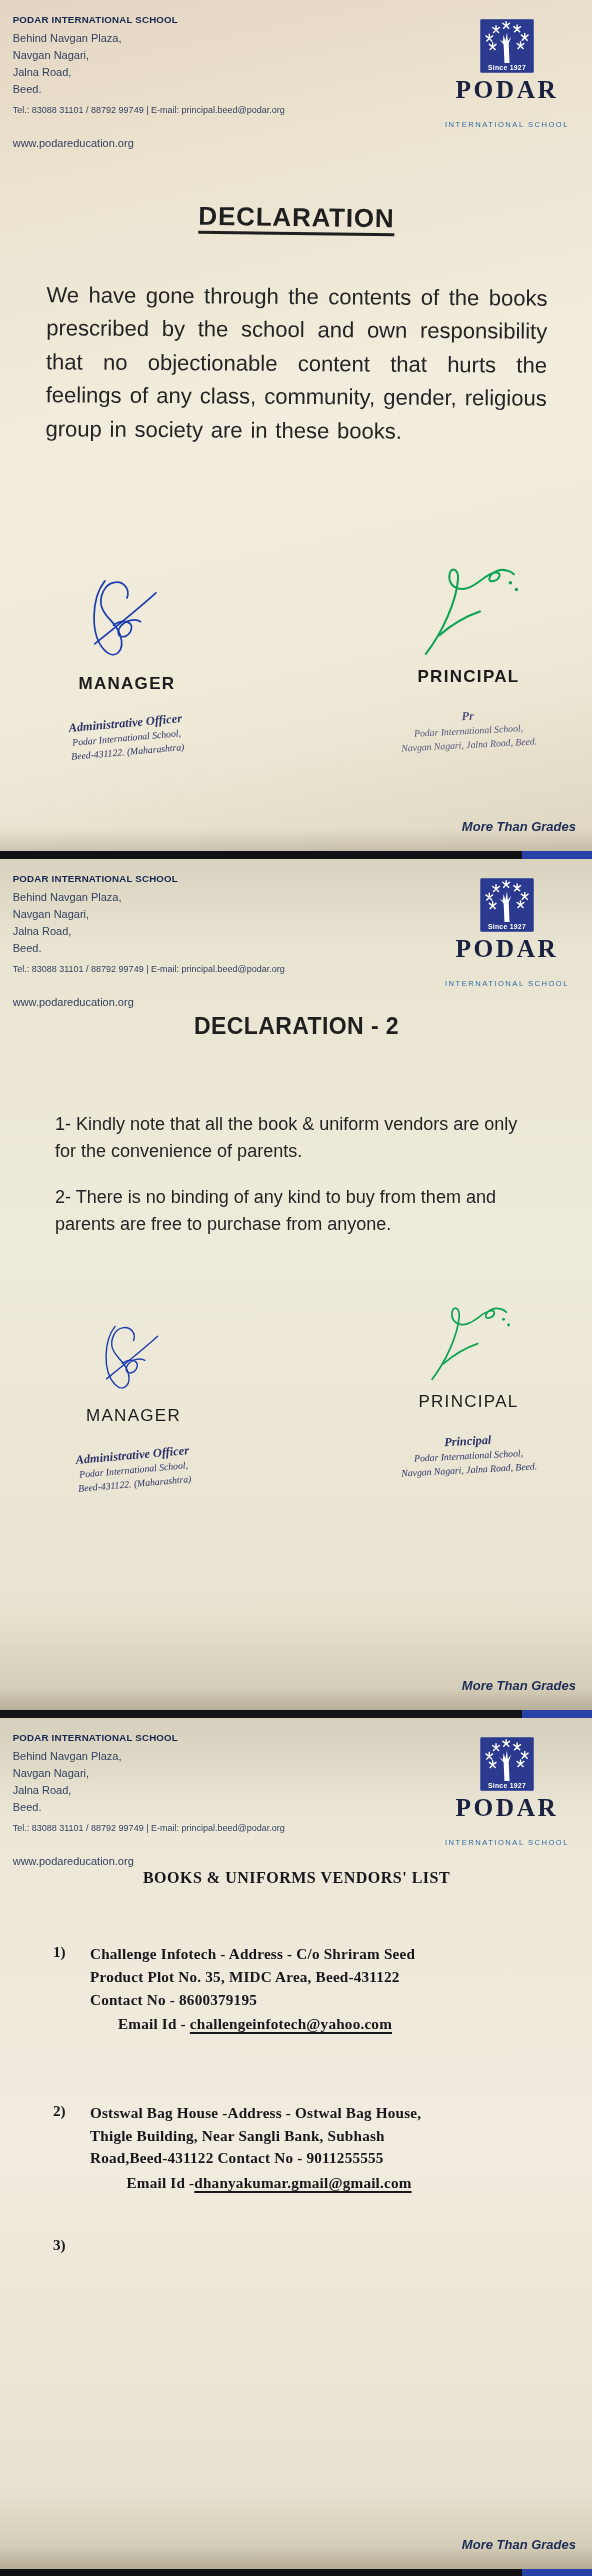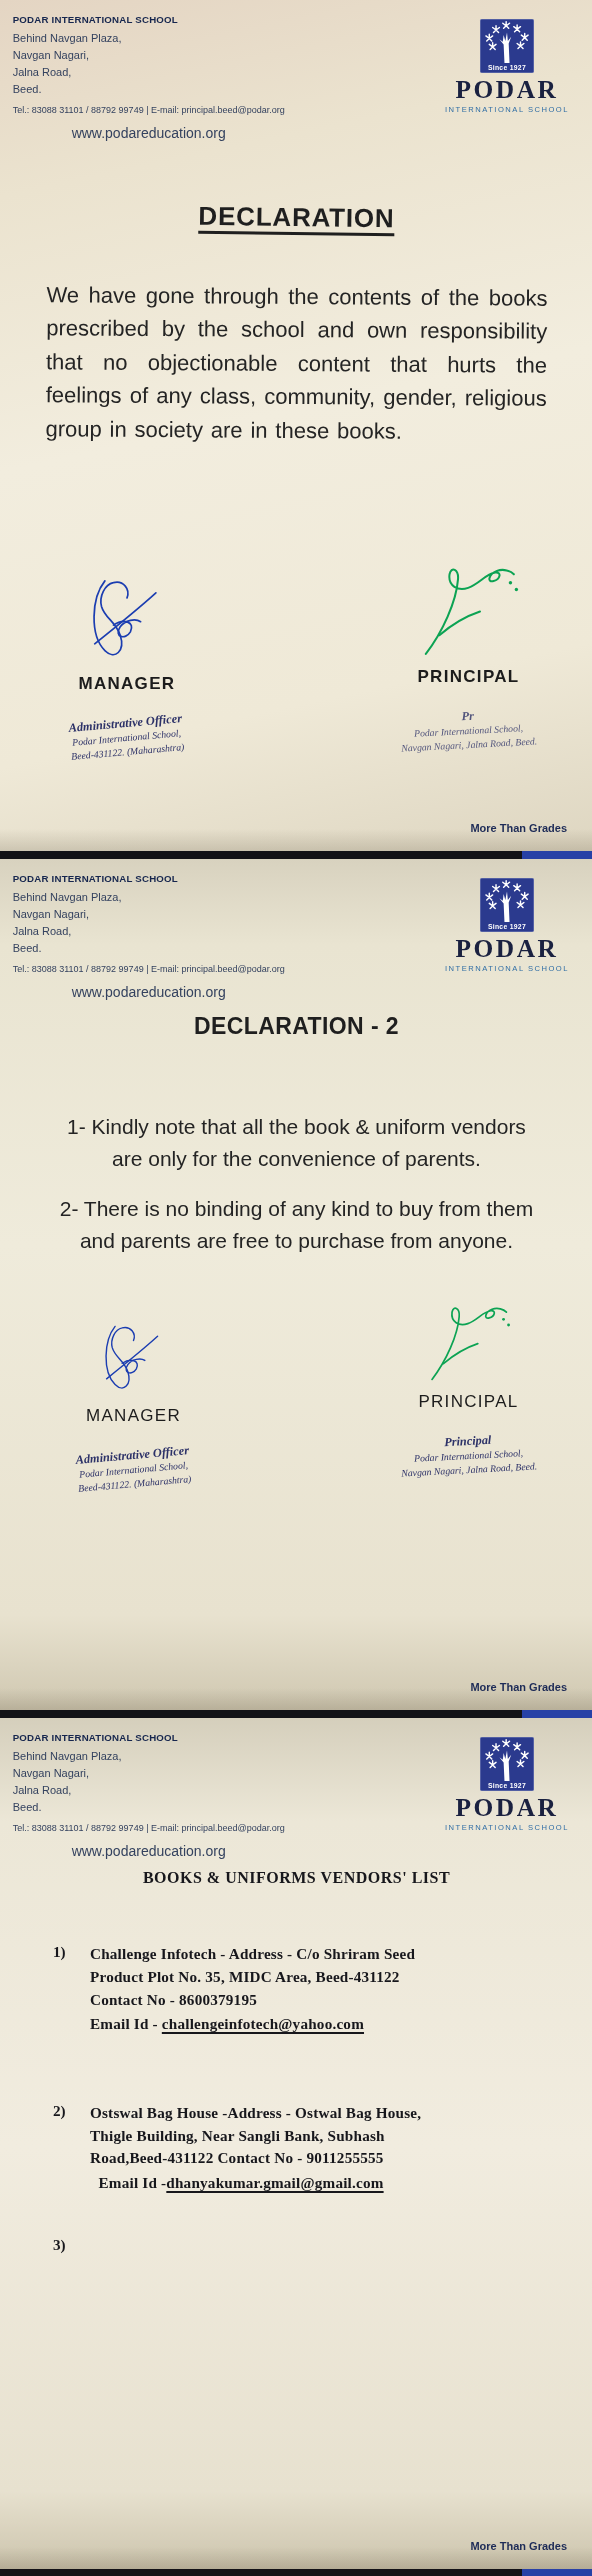--- a/index.html
+++ b/index.html
@@ -10,38 +10,38 @@
   .page3{background:linear-gradient(180deg,#d5cfbc 0%,#ece7d7 12%,#f1ecdf 50%,#e7e1cf 90%,#c9c1a9 100%);}
   .page::after{content:"";position:absolute;left:0;right:0;bottom:7.6px;height:22px;
     background:linear-gradient(180deg,rgba(60,50,30,0) 0%,rgba(60,50,30,0.16) 100%);pointer-events:none;}
 
   
   .letterhead{display:flex;justify-content:space-between;padding:8.5px 12px 0 12.7px;height:117px;box-sizing:border-box;gap:9px;}
   .lh-left{padding-top:5.1px;}
   .school-name{font-size:9.7px;font-weight:bold;color:#16264e;letter-spacing:0.2px;margin-bottom:5.1px;}
   .addr{font-size:11px;color:#34425f;line-height:1.55;}
   .contact{font-size:9px;color:#34425f;margin-top:7.6px;}
-  .website{font-size:14px;color:#34425f;margin-top:10px;text-align:center;}
+  .website{font-size:11px;color:#34425f;margin-top:22px;}
   .lh-logo{text-align:center;padding:10.2px 12px 0 0;}
   .logo-square{width:54px;height:54px;background:#2b3a8e;margin:0 auto;position:relative;border-radius:1.7px;
     box-shadow:0 0 0 0.8px rgba(255,255,255,.25) inset;}
   .logo-square svg{display:block;margin:0 auto;}
   .since{position:absolute;bottom:1.7px;width:100%;text-align:center;color:#ffffff;font-size:6.8px;font-weight:bold;letter-spacing:0.3px;}
   .wordmark{font-size:25.4px;font-weight:bold;color:#1a2140;letter-spacing:2.5px;margin-top:4.2px;line-height:1;font-family:Liberation Serif, serif;}
-  .logo-sub{font-size:7.6px;color:#2f6da5;letter-spacing:1.5px;margin-top:3px;white-space:nowrap;}
+  .logo-sub{font-size:7.6px;color:#2f6da5;letter-spacing:1.5px;margin-top:18px;white-space:nowrap;}
 
   
   .title1{text-align:center;font-size:26px;font-weight:bold;color:#1f1f1f;margin:85px 0 0;letter-spacing:0.8px;
     text-decoration:underline;text-underline-offset:6px;text-decoration-thickness:2.5px;transform:rotate(0.8deg);}
   .body1{width:501px;margin:47px auto 0;font-size:22px;line-height:1.52;color:#242424;text-align:justify;
     word-spacing:1.7px;transform:rotate(0.4deg);}
 
   
   .title2{text-align:center;font-size:23px;font-weight:bold;color:#1f1f1f;margin:37px 0 0;letter-spacing:0.4px;}
-  .decl2-item{width:483px;margin:0 auto;font-size:21px;line-height:1.5;color:#242424;text-align:center;}
+  .decl2-item{width:483px;margin:0 auto;font-size:18px;line-height:1.5;color:#242424;}
   .decl2-item.first{margin-top:71px;}
   .decl2-item.second{margin-top:19px;}
 
   
   .sig-block{position:absolute;text-align:center;}
   .sig-art{display:flex;align-items:flex-end;justify-content:center;}
   .p1 .sig-art{height:163px;}
   .p2 .sig-art{height:100px;}
   .sig-label{font-size:17px;letter-spacing:1.3px;color:#1c1c1c;margin-top:3.4px;}
   .page1 .sig-label{font-weight:bold;}
@@ -58,26 +58,26 @@
 
   
   .title3{font-family:"Liberation Serif",serif;text-align:center;font-size:16px;font-weight:bold;color:#17171c;
     letter-spacing:0.5px;margin:34px 0 0;}
   .vendors{margin:56px 0 0 53px;font-family:"Liberation Serif",serif;font-weight:bold;color:#17171c;}
   .vendor{display:flex;}
   .vendor.v1{margin-bottom:66px;}
   .vendor.v2{margin-bottom:41px;}
   .v-num{width:37px;font-size:15.2px;flex:none;}
   .v-body{width:366px;font-size:15.2px;line-height:1.5;letter-spacing:0.2px;}
-  .v-email{margin-top:1.7px;}
+  .v-email{margin-top:1.7px;margin-left:28px;}
   .v2 .v-email{padding-left:8.5px;}
   .v-email-addr{text-decoration:underline;text-decoration-thickness:1.7px;text-underline-offset:2.5px;}
 
   
-  .tagline{position:absolute;right:26px;bottom:25.4px;font-weight:bold;font-size:11px;color:#1d2b57;}
+  .tagline{position:absolute;right:17px;bottom:25.4px;font-weight:bold;font-size:13px;color:#1d2b57;font-style:italic;}
   .bottom-bar{position:absolute;left:0;right:0;bottom:0;height:7.6px;display:flex;}
   .bar-black{width:88%;background:#121216;}
   .bar-blue{width:12%;background:#2741a6;}
 </style>
 </head>
 <body>
 
 <section class="page page1 p1">
   <header class="letterhead">
     <div class="lh-left">

